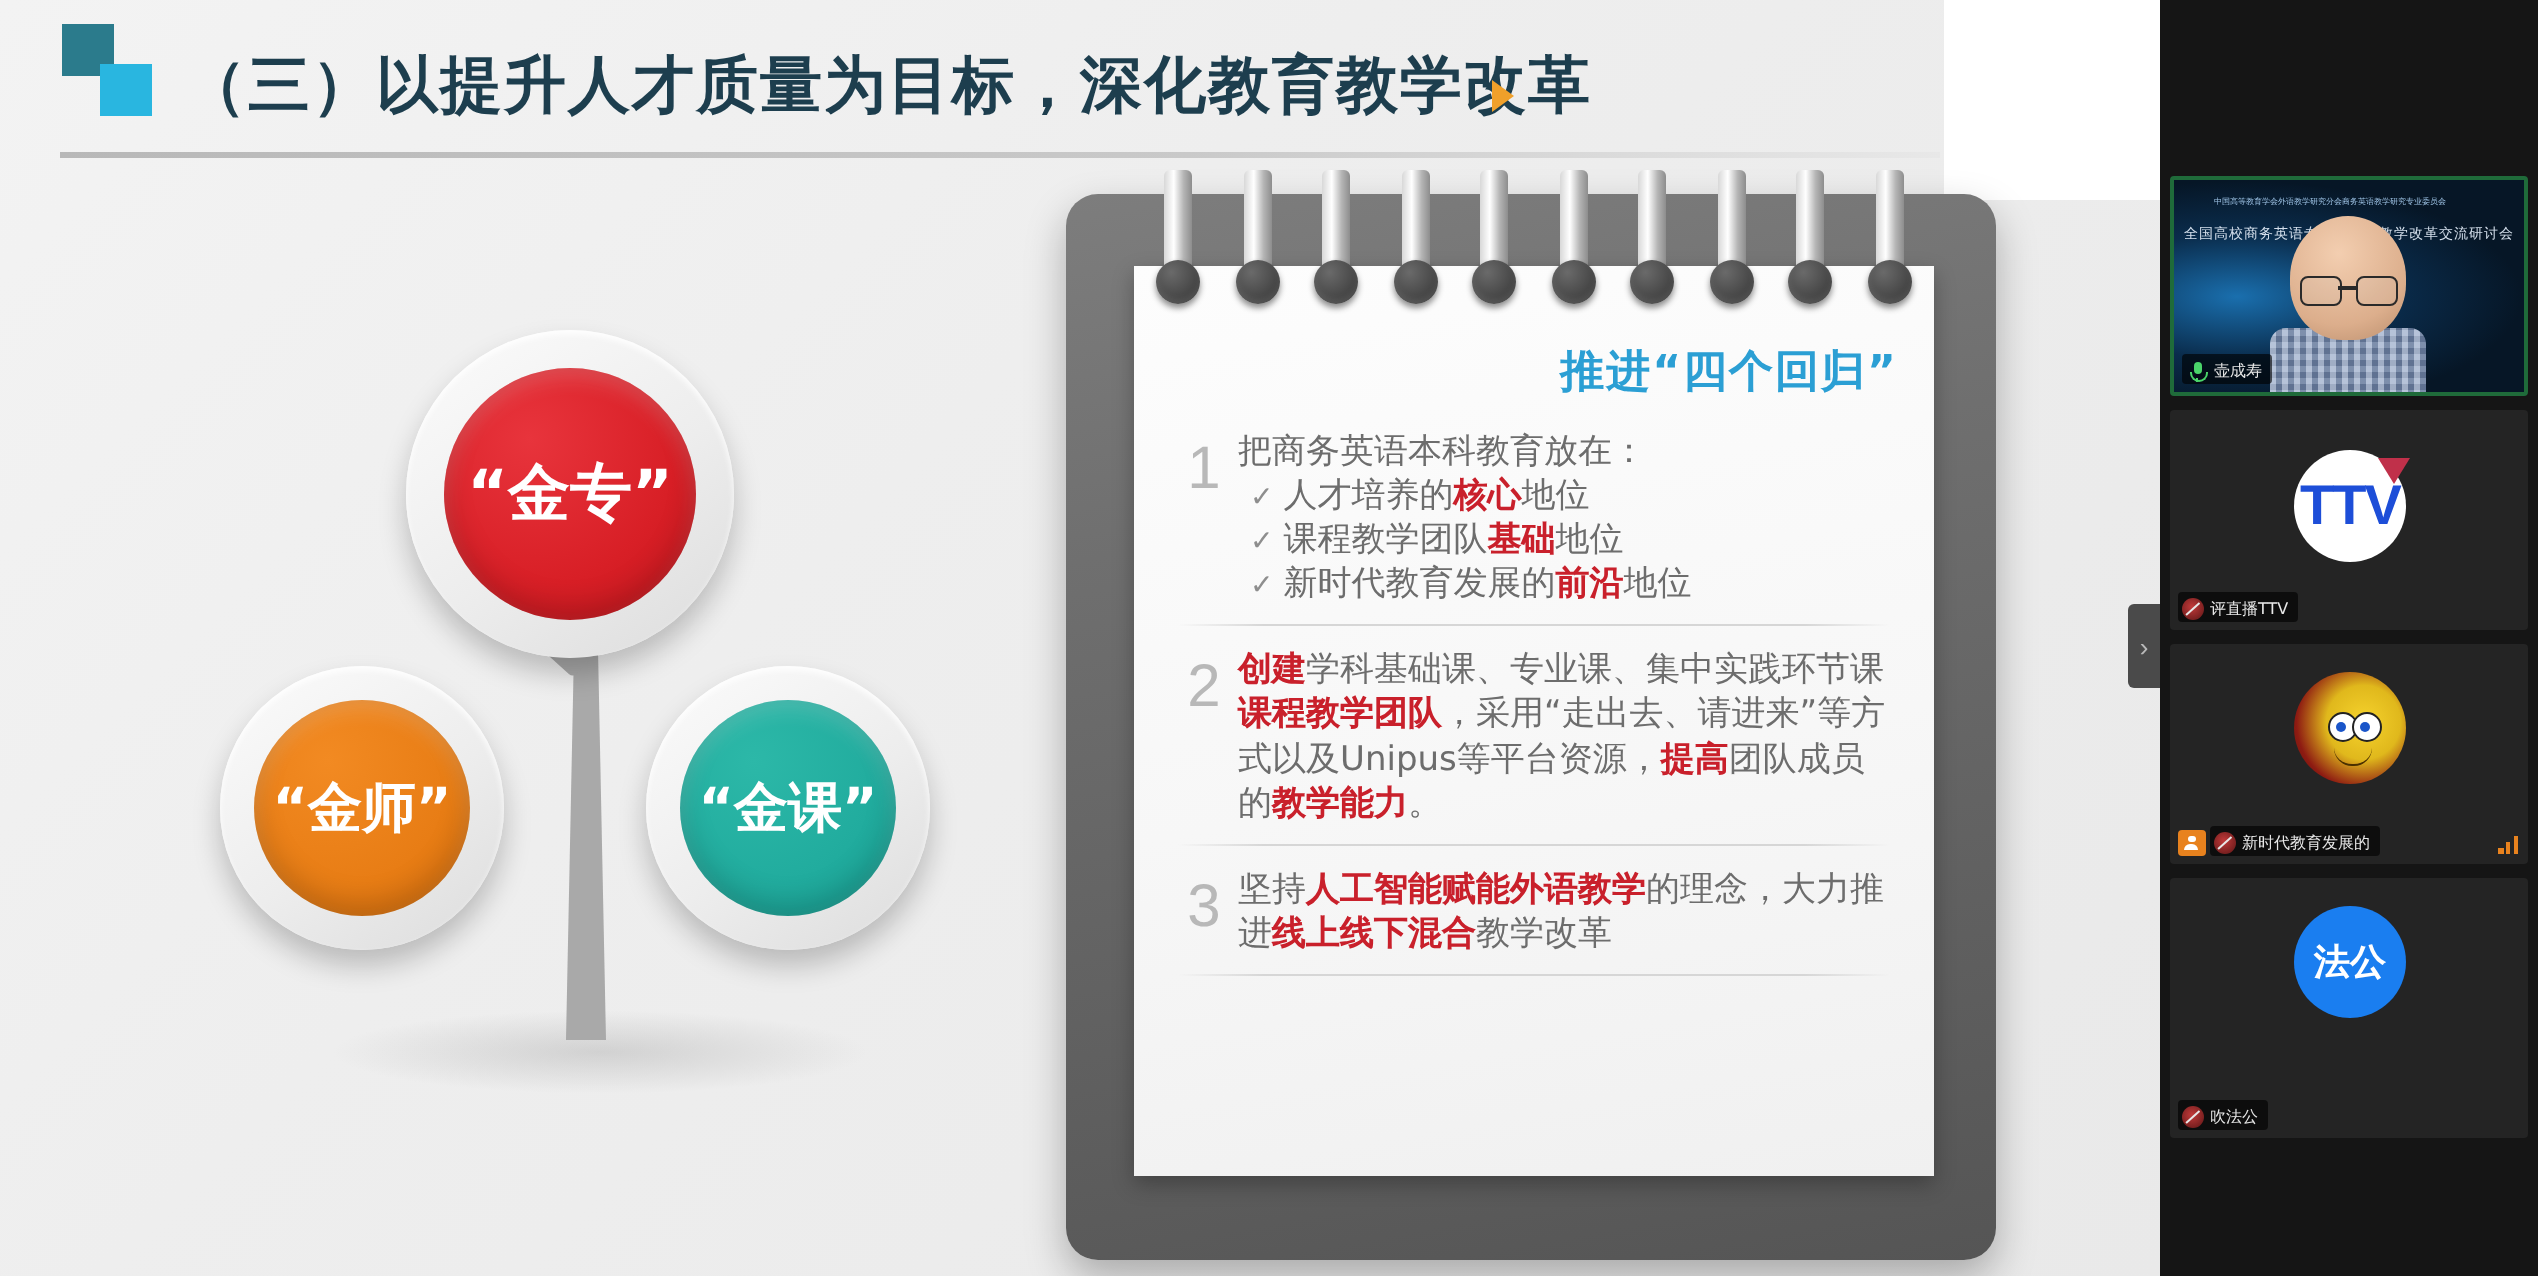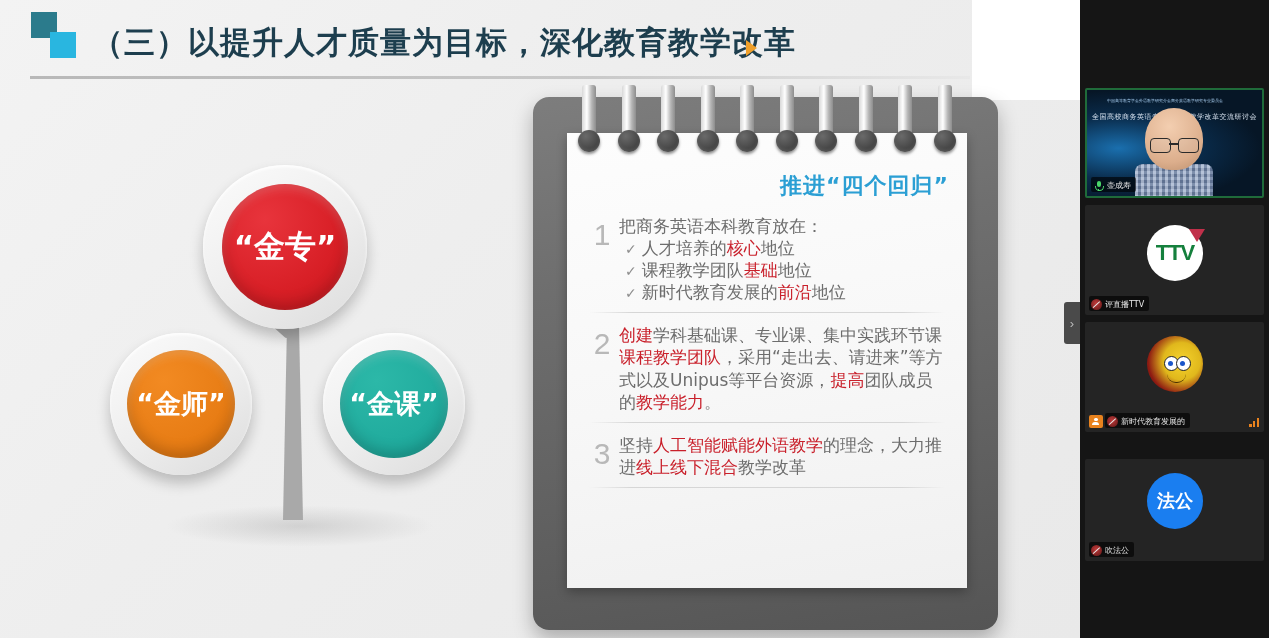--- a/index.html
+++ b/index.html
@@ -78,36 +78,36 @@
       font-family:"DejaVu Sans","Liberation Sans",sans-serif;}
   #pad-heading{text-align:right;font-size:22px;font-weight:bold;color:#2b9fd4;
       letter-spacing:1px;margin-bottom:14px;}
   .pad-item{display:flex;align-items:flex-start;margin-bottom:2px;}
   .pad-num{width:34px;flex:none;text-align:center;font-size:30px;color:#b8b8b8;
       font-family:"Liberation Sans",sans-serif;line-height:1.05;padding-top:4px;}
   .pad-text{flex:1;font-size:17px;line-height:1.30;color:#6d6d6d;}
   .pad-text .lead{display:block;}
   .check-line{display:block;padding-left:6px;}
   .chk{color:#8e8e8e;font-size:14px;margin-right:5px;}
-  .red{color:#c9202b;font-weight:normal;}
+  .red{color:#c9202b;font-weight:bold;}
   .pad-rule{height:1px;margin:9px 4px 11px 4px;
       background:linear-gradient(to right,rgba(0,0,0,0) 0%,#d6d6d6 12%,#d6d6d6 88%,rgba(0,0,0,0) 100%);}
 
   
   #collapse-tab{position:absolute;left:1064px;top:302px;width:16px;height:42px;
       background:#4a4a4a;border-radius:3px 0 0 3px;display:flex;align-items:center;justify-content:center;
       color:#b9b9b9;font-size:13px;}
 
   
   #sidebar{position:absolute;left:1080px;top:0;width:189px;height:638px;background:#151515;}
   .tile{position:absolute;left:5px;width:179px;background:#242424;border-radius:2px;overflow:hidden;}
   #tile-0{top:88px;height:110px;border:2px solid #1f6b3a;box-sizing:border-box;background:#05121f;}
   #tile-1{top:205px;height:110px;}
   #tile-2{top:322px;height:110px;}
-  #tile-3{top:459px;height:102px;}
+  #tile-3{top:439px;height:130px;}
 
   #tile0-bg{position:absolute;left:0;top:0;width:100%;height:100%;
       background:radial-gradient(ellipse at 18% 55%,#1a6fae 0%,#0a2c4c 38%,#061626 70%),
                  radial-gradient(ellipse at 86% 55%,#1a6fae 0%,#0a2c4c 36%,rgba(0,0,0,0) 70%),
                  linear-gradient(160deg,#07182a 0%,#03101c 100%);}
   #tile0-banner{position:absolute;left:0;top:22px;width:100%;text-align:center;
       font-size:7px;color:#dfe9f5;letter-spacing:.5px;white-space:nowrap;opacity:.95;
       font-family:"DejaVu Sans",sans-serif;}
   #tile0-banner-top{position:absolute;left:20px;top:8px;font-size:4px;color:#9fc4e6;white-space:nowrap;}
   #head{position:absolute;left:52px;top:18px;width:70px;height:92px;}
@@ -117,21 +117,21 @@
   .lens{position:absolute;top:0;width:19px;height:13px;border:1.4px solid #2a2a2a;border-radius:4px;background:rgba(200,200,200,.13);}
   #lens-l{left:1px;} #lens-r{left:29px;}
   #bridge{position:absolute;left:20px;top:5px;width:9px;height:1.6px;background:#2a2a2a;}
   #shirt{position:absolute;left:-4px;top:56px;width:78px;height:40px;border-radius:8px 8px 0 0;
       background:repeating-linear-gradient(0deg,#8fa3c4 0 3px,#6d82a6 3px 6px),
                  repeating-linear-gradient(90deg,rgba(255,255,255,.35) 0 3px,rgba(0,0,0,.12) 3px 6px);
       background-blend-mode:overlay;}
 
   #ttv-circle{position:absolute;left:62px;top:20px;width:56px;height:56px;border-radius:50%;background:#ffffff;
       display:flex;align-items:center;justify-content:center;}
-  #ttv-text{font-size:22px;font-weight:bold;color:#15803d;letter-spacing:-1px;position:relative;text-align:center;}
+  #ttv-text{font-size:28px;font-weight:bold;color:#1d4ed8;letter-spacing:-1px;position:relative;text-align:center;}
   #ttv-tri{position:absolute;right:-2px;top:4px;width:0;height:0;
       border-left:8px solid transparent;border-right:8px solid transparent;border-top:13px solid #c0304a;}
 
   #sponge{position:absolute;left:62px;top:14px;width:56px;height:56px;border-radius:50%;
       background:radial-gradient(circle at 62% 45%,#f6d32d 0%,#e0b81c 40%,#8e1b12 72%,#4a0d08 100%);}
   .sponge-eye{position:absolute;width:13px;height:13px;border-radius:50%;background:#fff;border:1.2px solid #222;}
   #se-l{left:17px;top:20px;} #se-r{left:29px;top:20px;}
   .sponge-pupil{position:absolute;width:5px;height:5px;border-radius:50%;background:#1a55c9;}
   #sp-l{left:21px;top:25px;} #sp-r{left:33px;top:25px;}
   #sponge-mouth{position:absolute;left:20px;top:38px;width:19px;height:8px;

